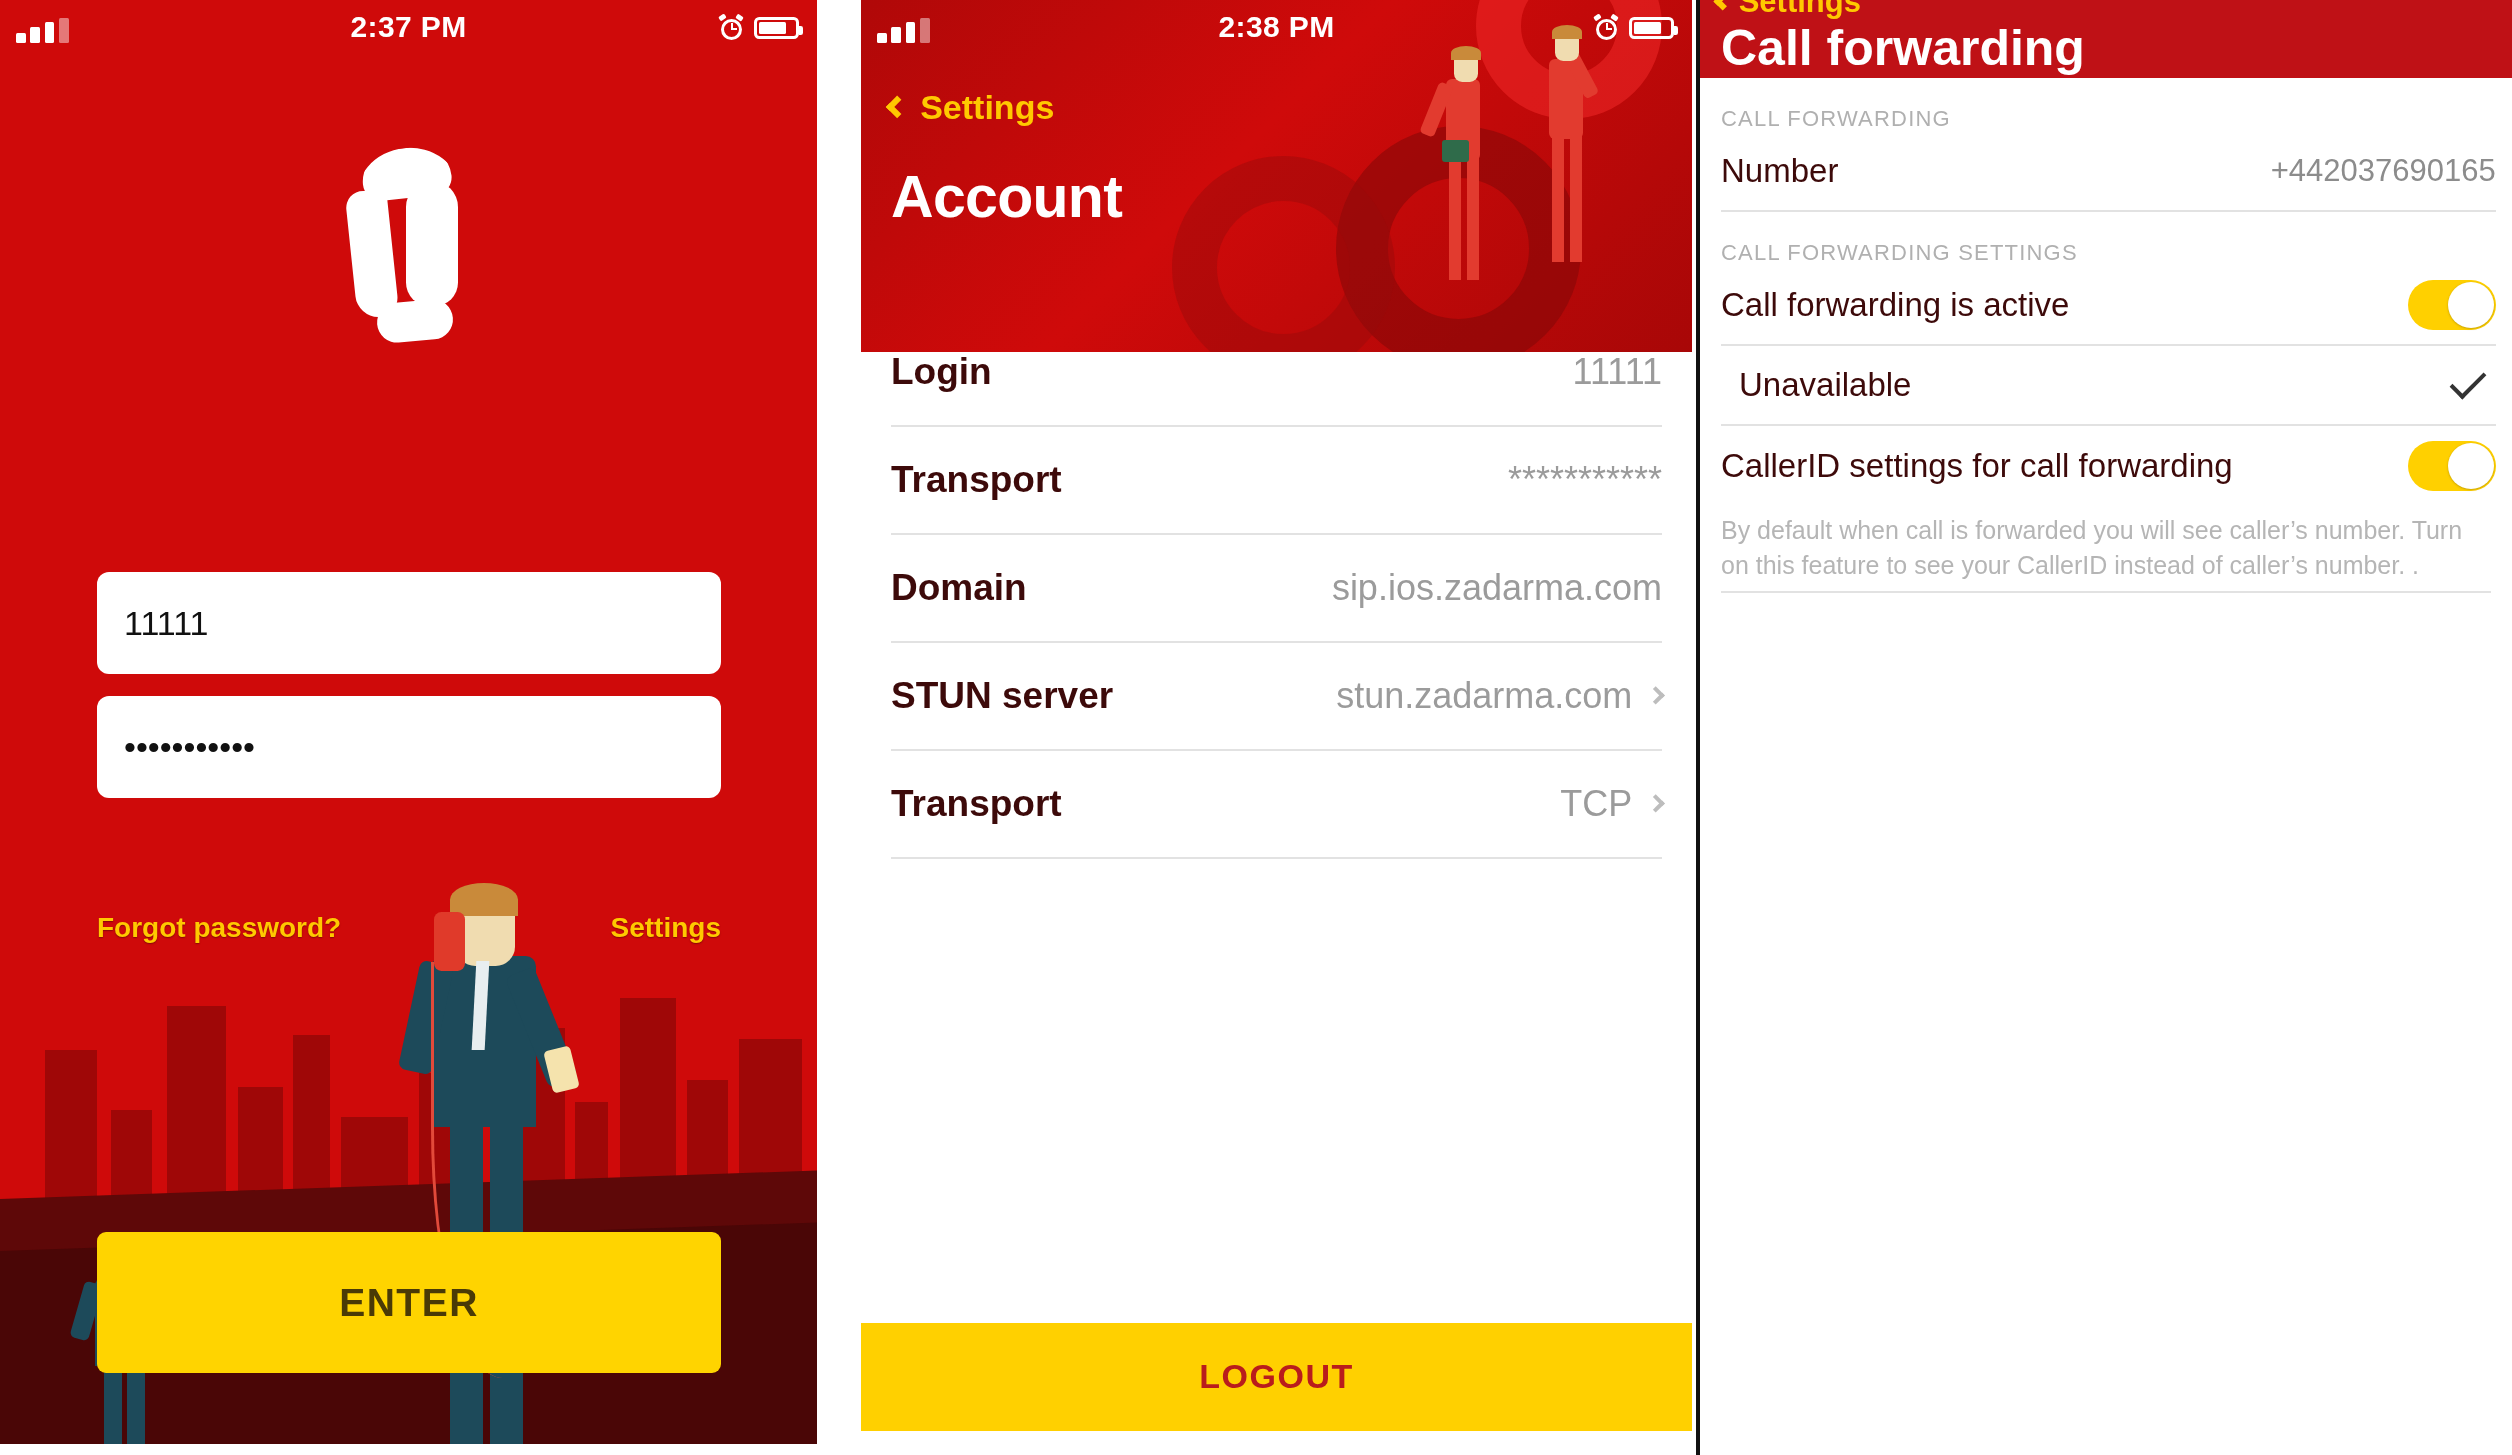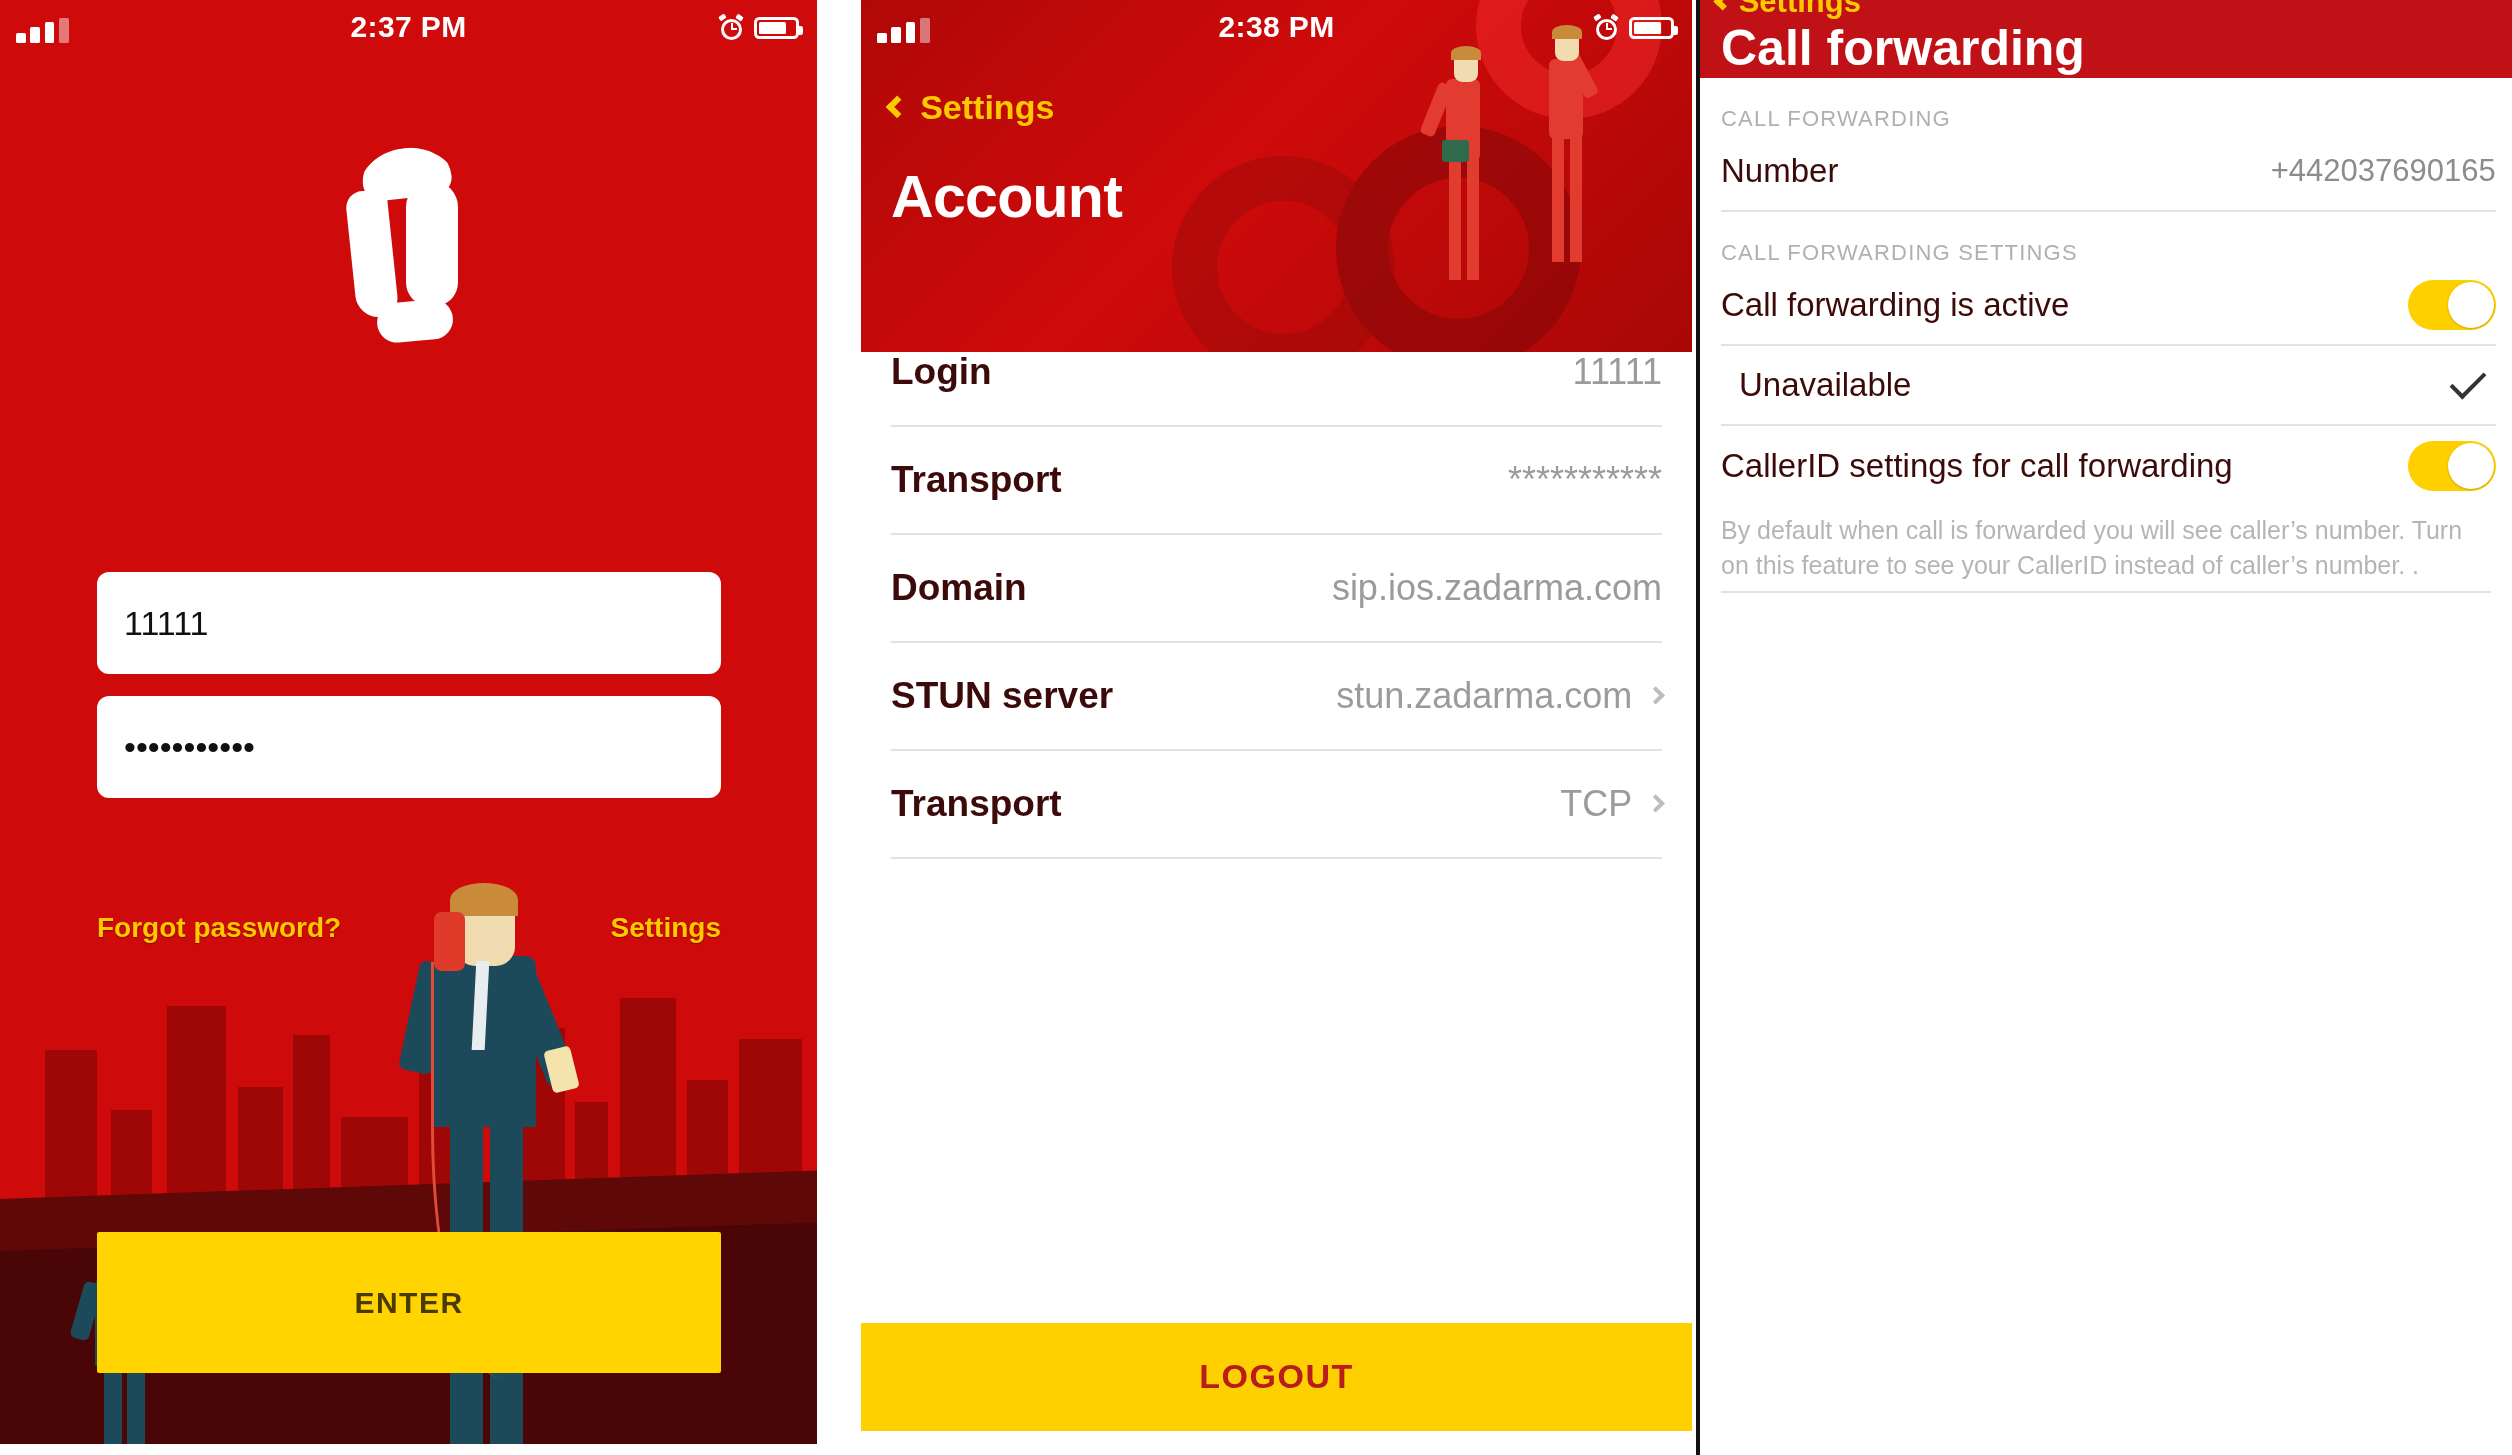--- a/index.html
+++ b/index.html
@@ -98,22 +98,22 @@
   .links-row{
     position:absolute; left:97px; width:624px; top:912px;
     display:flex; justify-content:space-between; align-items:center;
   }
   .link-gold{
     color:#ffc900; font-size:28px; font-weight:600;
     text-shadow:0 0.7px 1.5px rgba(0,0,0,.35);
   }
   .enter-btn{
     position:absolute; left:97px; width:624px; top:1232px; height:141px;
-    background:#ffd400; border:none; border-radius:2px;
-    color:#4a3a06; font-size:30px; font-weight:bold; letter-spacing:1.5px;
+    background:#ffd400; border:none; border-radius:9px;
+    color:#4a3a06; font-size:39px; font-weight:bold; letter-spacing:1.5px;
     font-family:"Liberation Sans", sans-serif; cursor:pointer;
   }
   
   .person{ position:absolute; }
   .p-body{ position:absolute; background:#1d4a5a; }
   .p-head{ position:absolute; background:#f0dcb0; border-radius:50%; }
   .p-hair{ position:absolute; background:#c98a3a; border-radius:50% 50% 0 0; }
   .cord{ position:absolute; border-left:3px solid #e24a3a; border-radius:0 0 0 60%; }
 
   

